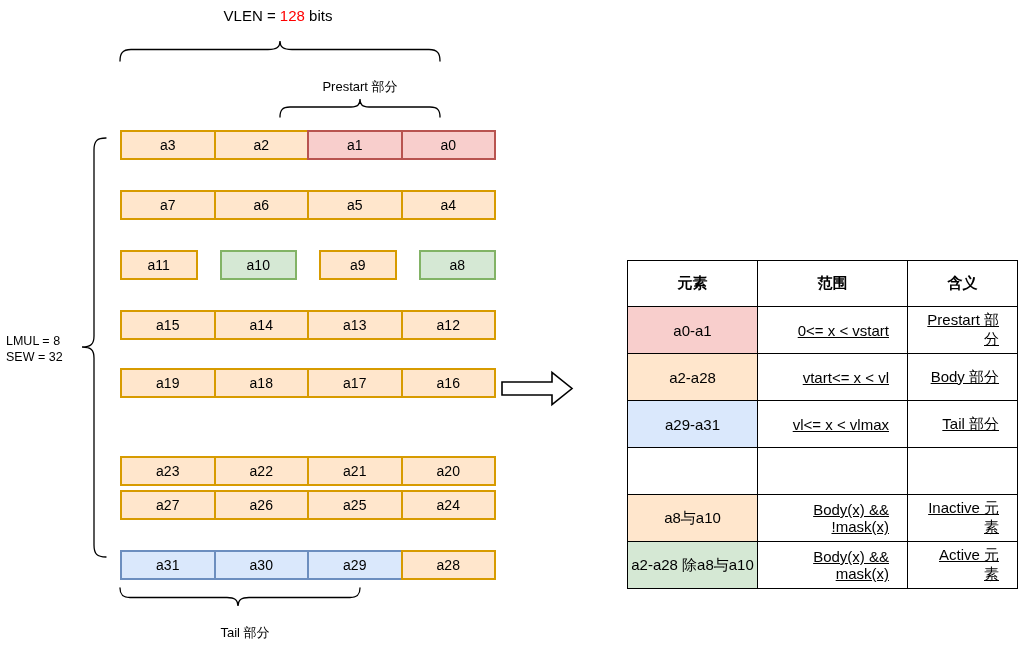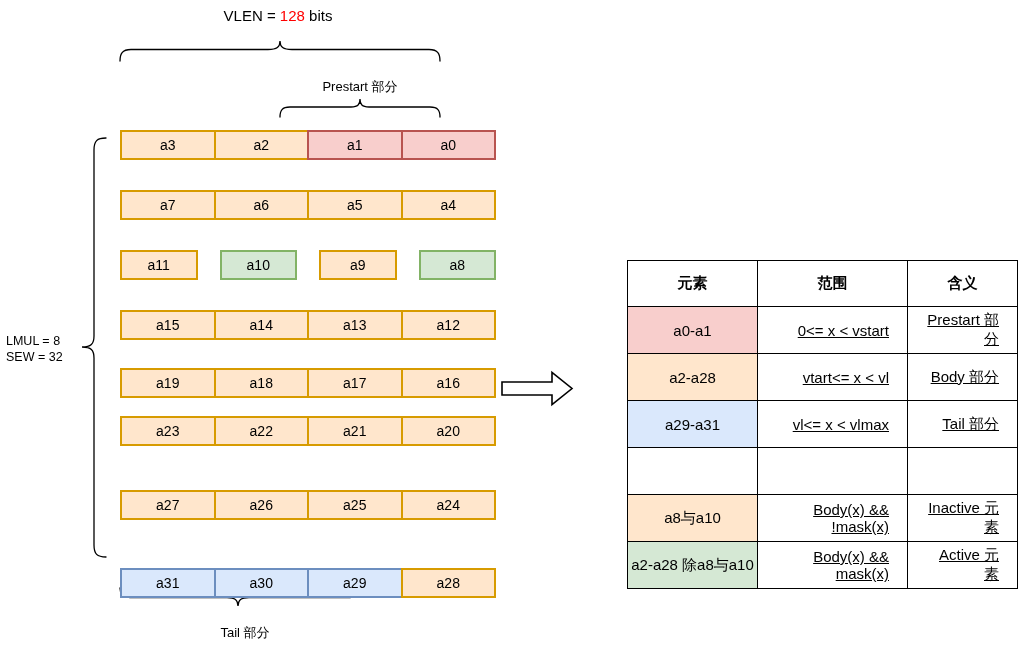--- a/index.html
+++ b/index.html
@@ -96,33 +96,33 @@
         <div class="reg-cell c-orange">a14</div>
         <div class="reg-cell c-orange">a13</div>
         <div class="reg-cell c-orange">a12</div>
       </div>
       <div class="reg-row" style="top: 368px;">
         <div class="reg-cell c-orange">a19</div>
         <div class="reg-cell c-orange">a18</div>
         <div class="reg-cell c-orange">a17</div>
         <div class="reg-cell c-orange">a16</div>
       </div>
-      <div class="reg-row" style="top: 416px; text-align: center;">
+      <div class="reg-row" style="top: 456px; text-align: center;">
         <div class="reg-cell c-orange">a23</div>
         <div class="reg-cell c-orange">a22</div>
         <div class="reg-cell c-orange">a21</div>
         <div class="reg-cell c-orange">a20</div>
       </div>
       <div class="reg-row" style="top: 490px;">
         <div class="reg-cell c-orange">a27</div>
         <div class="reg-cell c-orange">a26</div>
         <div class="reg-cell c-orange">a25</div>
         <div class="reg-cell c-orange">a24</div>
       </div>
-      <div class="reg-row" style="top: 568px; justify-content: flex-end;">
+      <div class="reg-row" style="top: 550px; justify-content: flex-end;">
         <div class="reg-cell c-blue">a31</div>
         <div class="reg-cell c-blue">a30</div>
         <div class="reg-cell c-blue">a29</div>
         <div class="reg-cell c-orange">a28</div>
       </div>
     </div>
 
   <table id="legend-table">
     <colgroup>
         <col style="width:130px">

